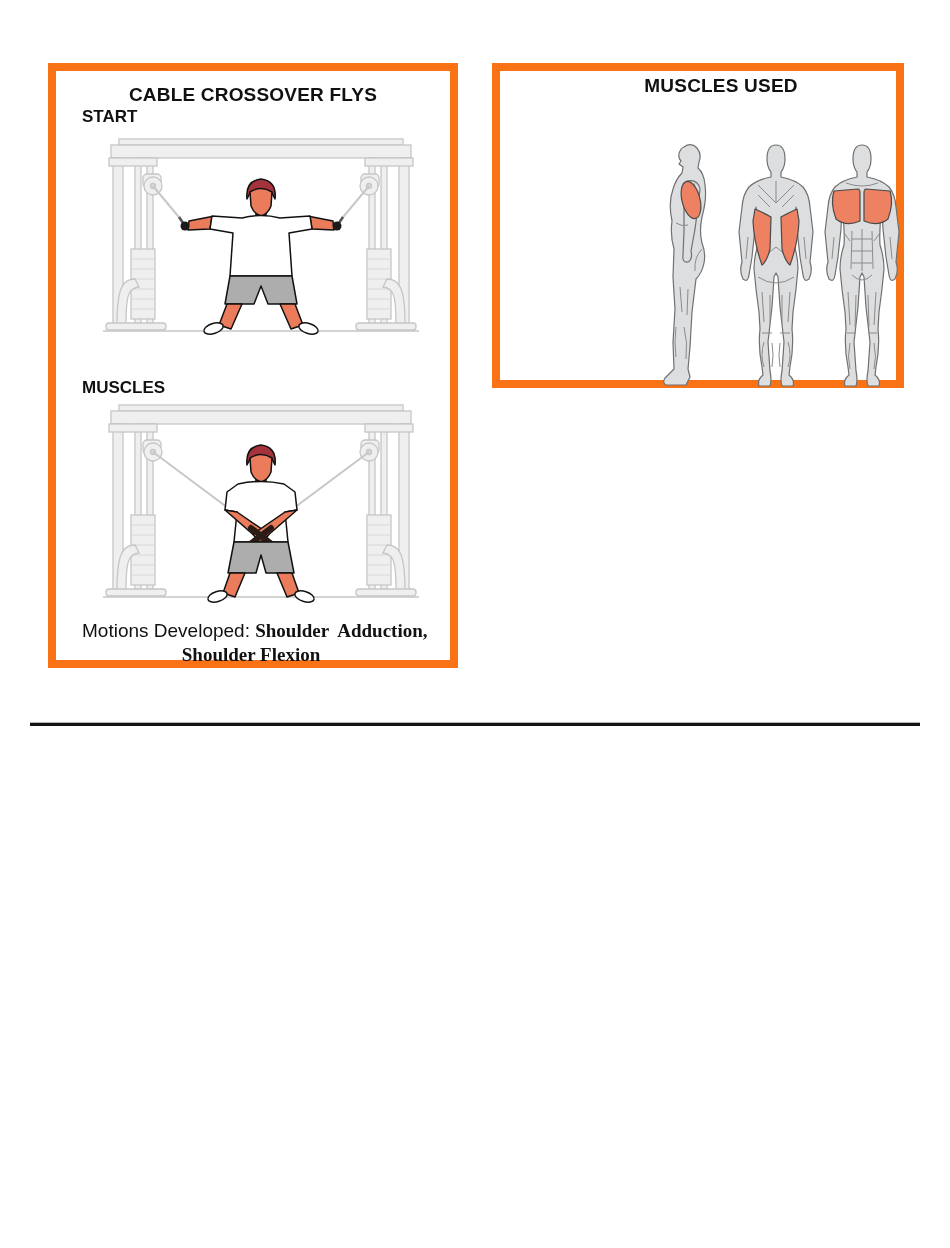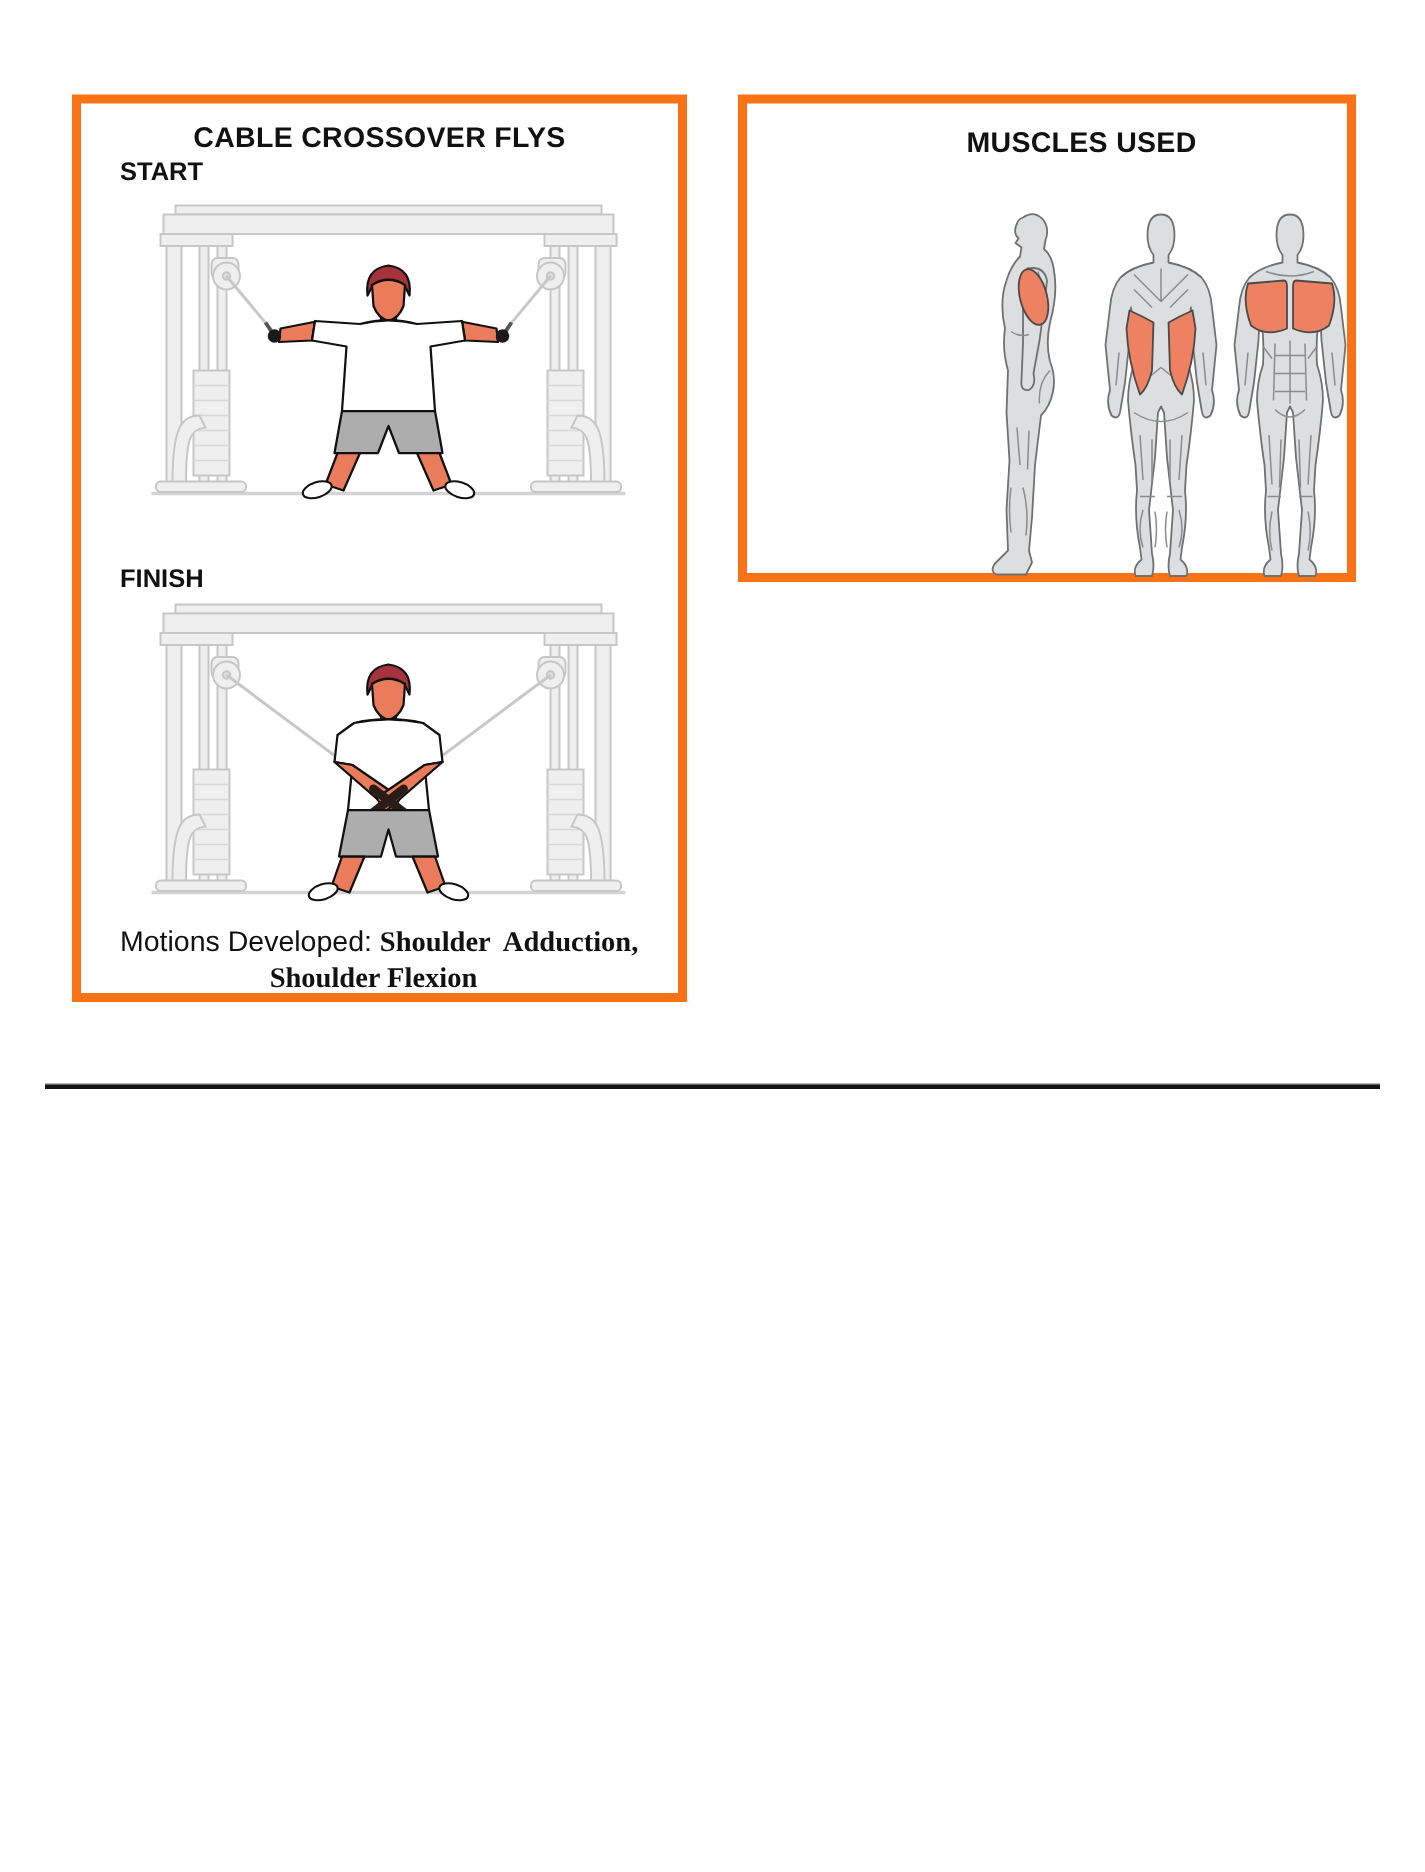--- a/index.html
+++ b/index.html
@@ -1,24 +1,24 @@
 <!DOCTYPE html>
 <html><head>
 <meta charset="utf-8">
 <style>
   html,body{margin:0;padding:0;background:#ffffff;}
   .page{position:relative;width:950px;height:1248px;background:#ffffff;overflow:hidden;
         font-family:"Liberation Sans","DejaVu Sans",sans-serif;color:#111;}
-  .panel{position:absolute;background:#ffffff;border:6px solid #f97316;box-sizing:border-box;}
+  .panel{position:absolute;background:#ffffff;border:8px solid #f97316;box-sizing:border-box;}
   .panel.exercise{left:48px;top:63px;width:410px;height:605px;}
   .panel.muscles{left:492px;top:63px;width:412px;height:325px;}
   .panel-title{position:absolute;left:0;right:0;text-align:center;font-size:19px;font-weight:bold;
                letter-spacing:.2px;margin:0;}
   .exercise .panel-title{top:13px;}
-  .muscles .panel-title{top:16px;padding-left:46px;}
+  .muscles .panel-title{top:4px;padding-left:46px;}
   .phase-label{position:absolute;left:26px;font-size:17px;font-weight:bold;}
   .start-label{top:36px;}
   .finish-label{top:307px;}
   .illus{position:absolute;left:45px;width:320px;height:215px;}
   .illus.start{top:63px;}
   .illus.finish{top:329px;}
   .motions{position:absolute;left:26px;top:548px;width:374px;font-size:19px;line-height:24px;}
   .motions .b{font-weight:bold;font-family:Liberation Serif, serif;}
   .pre{white-space:pre;}
   .m-line2{text-align:center;padding-right:36px;}
@@ -88,21 +88,21 @@
         <circle cx="84" cy="92" r="4.5" fill="#1a1a1a" stroke="none"></circle>
         <circle cx="236" cy="92" r="4.5" fill="#1a1a1a" stroke="none"></circle>
         <path d="M129,142 L191,142 L196,170 L167,170 L160,152 L153,170 L124,170 Z" fill="#adadad"></path>
         <path d="M126,170 L141,170 L130,195 L118,191 Z" fill="#ea7b5b"></path>
         <path d="M194,170 L179,170 L190,195 L202,191 Z" fill="#ea7b5b"></path>
         <ellipse cx="112.5" cy="194.5" rx="10" ry="5" transform="rotate(-18 112.5 194.5)" fill="#ffffff" stroke-width="1.4"></ellipse>
         <ellipse cx="207.5" cy="194.5" rx="10" ry="5" transform="rotate(18 207.5 194.5)" fill="#ffffff" stroke-width="1.4"></ellipse>
       </g>
     </svg>
 
-    <div class="phase-label finish-label">FINISH</div>
+    <div class="phase-label finish-label">MUSCLES</div>
 
     <svg class="illus finish" viewBox="0 0 320 215">
       <use href="#machine"></use>
       <g>
         <line x1="52" y1="52" x2="166" y2="137" stroke="#c8c8c8" stroke-width="2"></line>
         <line x1="268" y1="52" x2="154" y2="137" stroke="#c8c8c8" stroke-width="2"></line>
         <circle cx="149" cy="125" r="3" fill="#e0e0e0" stroke="#9a9a9a"></circle>
         <circle cx="171" cy="125" r="3" fill="#e0e0e0" stroke="#9a9a9a"></circle>
       </g>
       <g stroke="#111" stroke-width="1.5" stroke-linejoin="round">

